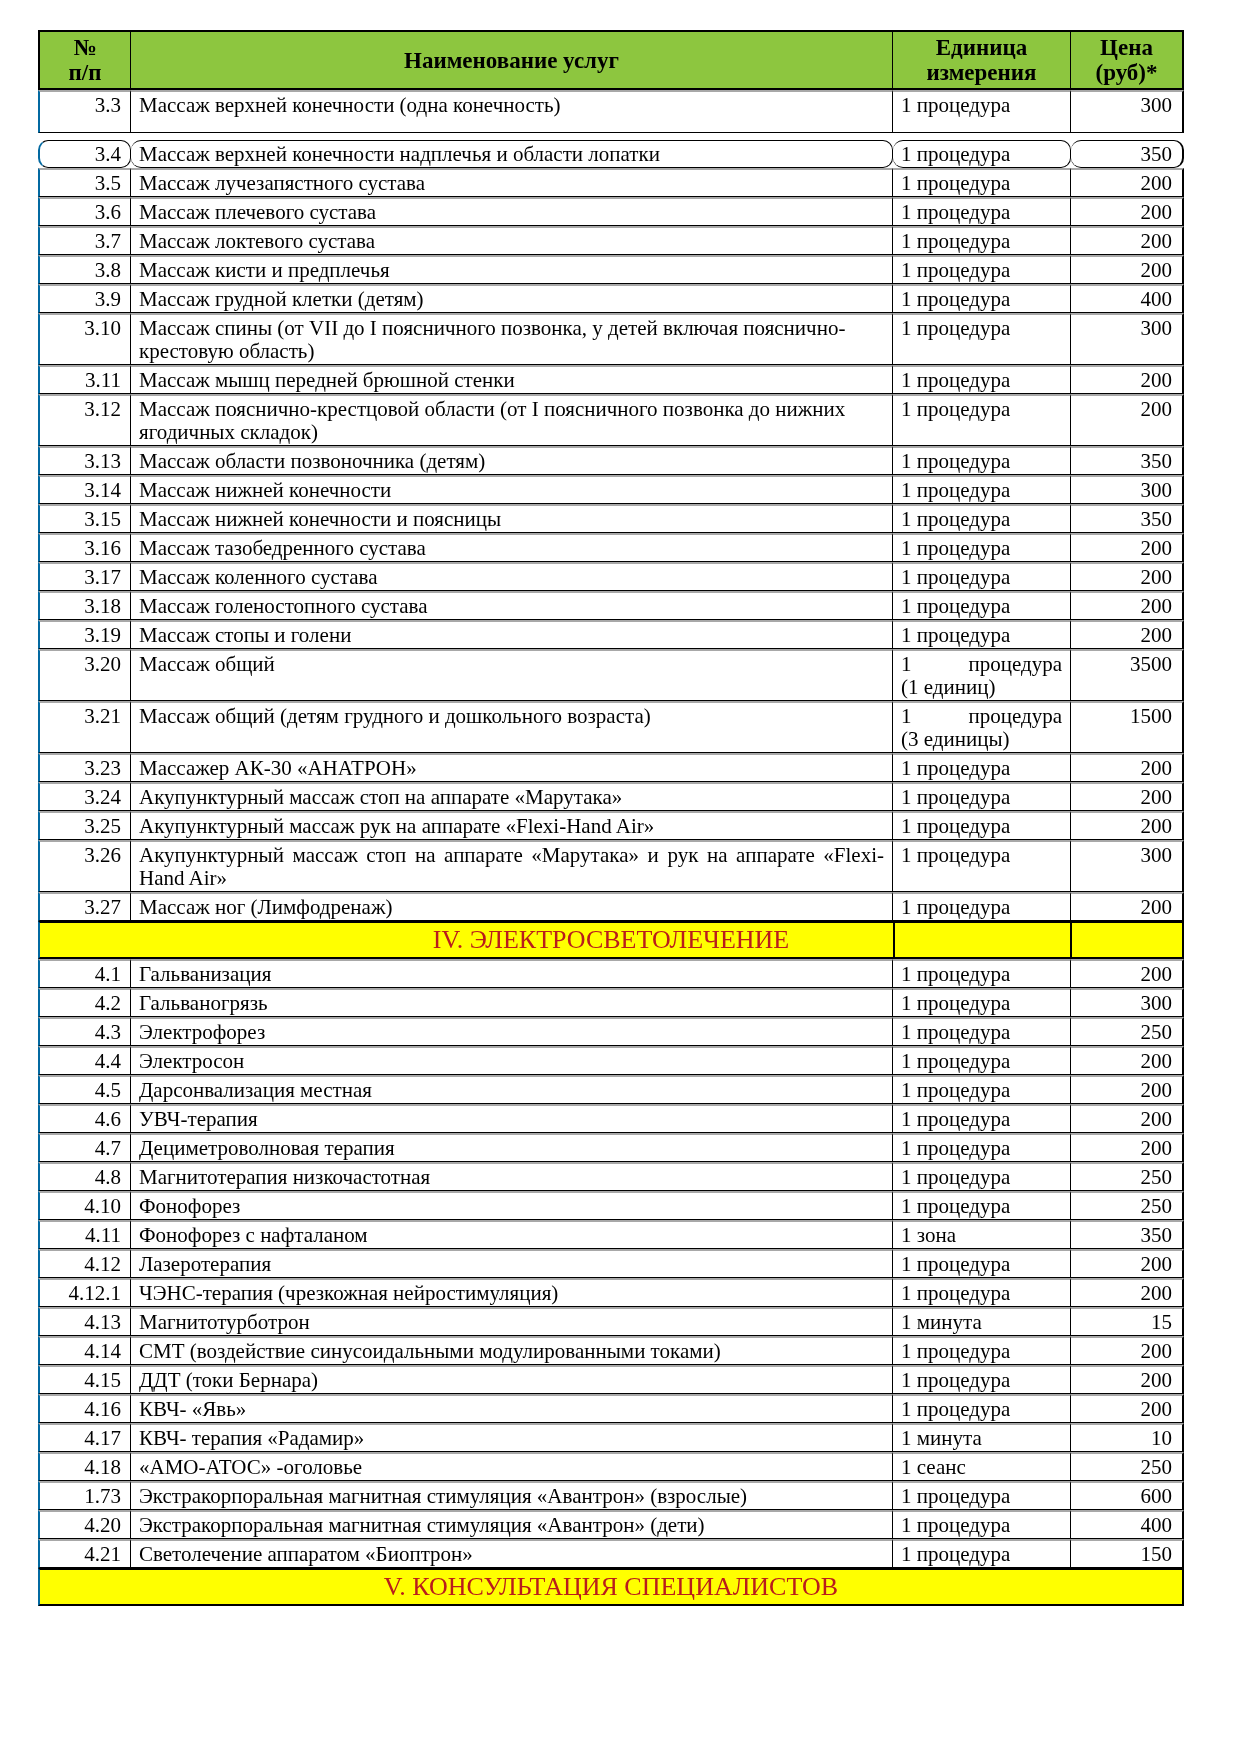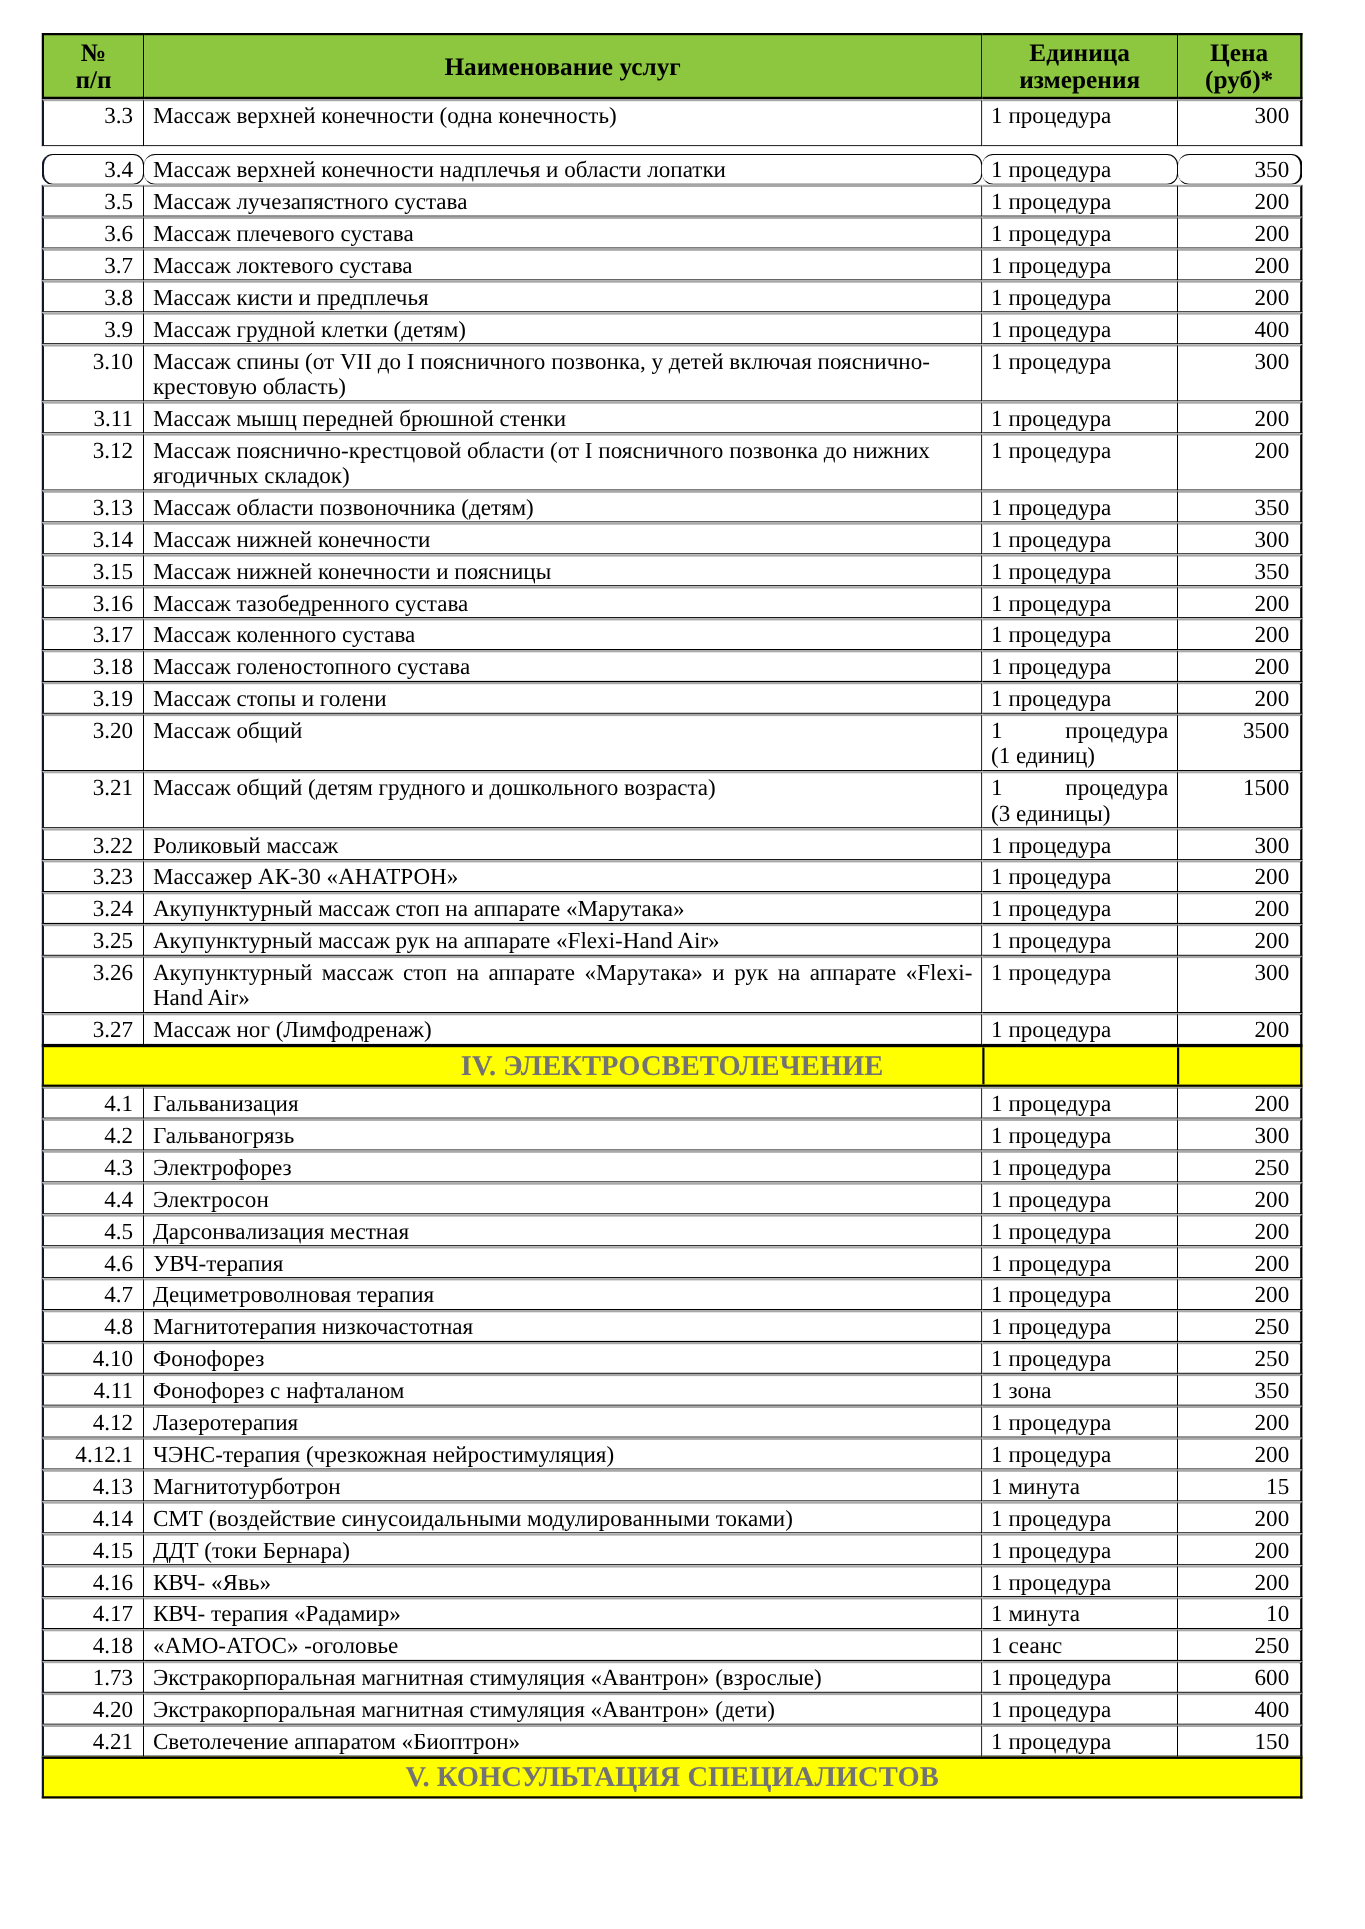--- a/index.html
+++ b/index.html
@@ -43,21 +43,21 @@
     font-size: 21px;
     line-height: 23px;
     vertical-align: top;
     padding: 2px 8px 1px 8px;
     border-right: 1px solid #000;
     border-bottom: 1px solid #000;
     border-top: 2px solid #a8a8a8;
     background: #fff;
     overflow: hidden;
   }
-  tbody td:first-child { border-left: 2px solid #0f172a; }
+  tbody td:first-child { border-left: 2px solid #0369a1; }
   tbody td:last-child  { border-right: 2px solid #000; }
   td.num   { text-align: right; padding-right: 9px; }
   td.name  { text-align: left; margin-left: 48px; }
   td.name.justify { text-align: justify; }
   td.unit  { text-align: left; }
   td.price { text-align: right; padding-right: 10px; }
   tr.tall td { padding-bottom: 15px; }
   
   tr.gap td {
     border: none;
@@ -66,22 +66,22 @@
     padding: 0;
     line-height: 0;
   }
   tr.after-gap td { border-top: 1px solid #000; border-radius: 10px; }
   
   .unit-l1 { display: flex; justify-content: space-between; }
   .unit-l2 { display: block; }
   
   td.section-cell {
     background: #ffff00;
-    color: #737373;
-    font-weight: bold;
+    color: #b91c1c;
+    font-weight: normal;
     font-size: 26px;
     line-height: 28px;
     text-align: center;
     vertical-align: middle;
     padding: 3px 0 3px 0;
     border-top: 2px solid #000;
     border-bottom: 2px solid #000;
     border-left: 2px solid #000;
     border-right: 2px solid #000;
     position: relative;
@@ -248,26 +248,20 @@
           <td class="unit">
             <span class="unit-l1">
               <span>1</span>
               <span>процедура</span>
             </span>
             <span class="unit-l2">(3 единицы)</span>
           </td>
           <td class="price">1500</td>
         </tr>
         <tr>
-          <td class="num">3.22</td>
-          <td class="name">Роликовый массаж</td>
-          <td class="unit">1 процедура</td>
-          <td class="price">300</td>
-        </tr>
-        <tr>
           <td class="num">3.23</td>
           <td class="name">Массажер АК-30 «АНАТРОН»</td>
           <td class="unit">1 процедура</td>
           <td class="price">200</td>
         </tr>
         <tr>
           <td class="num">3.24</td>
           <td class="name">Акупунктурный массаж стоп на аппарате «Марутака»</td>
           <td class="unit">1 процедура</td>
           <td class="price">200</td>

